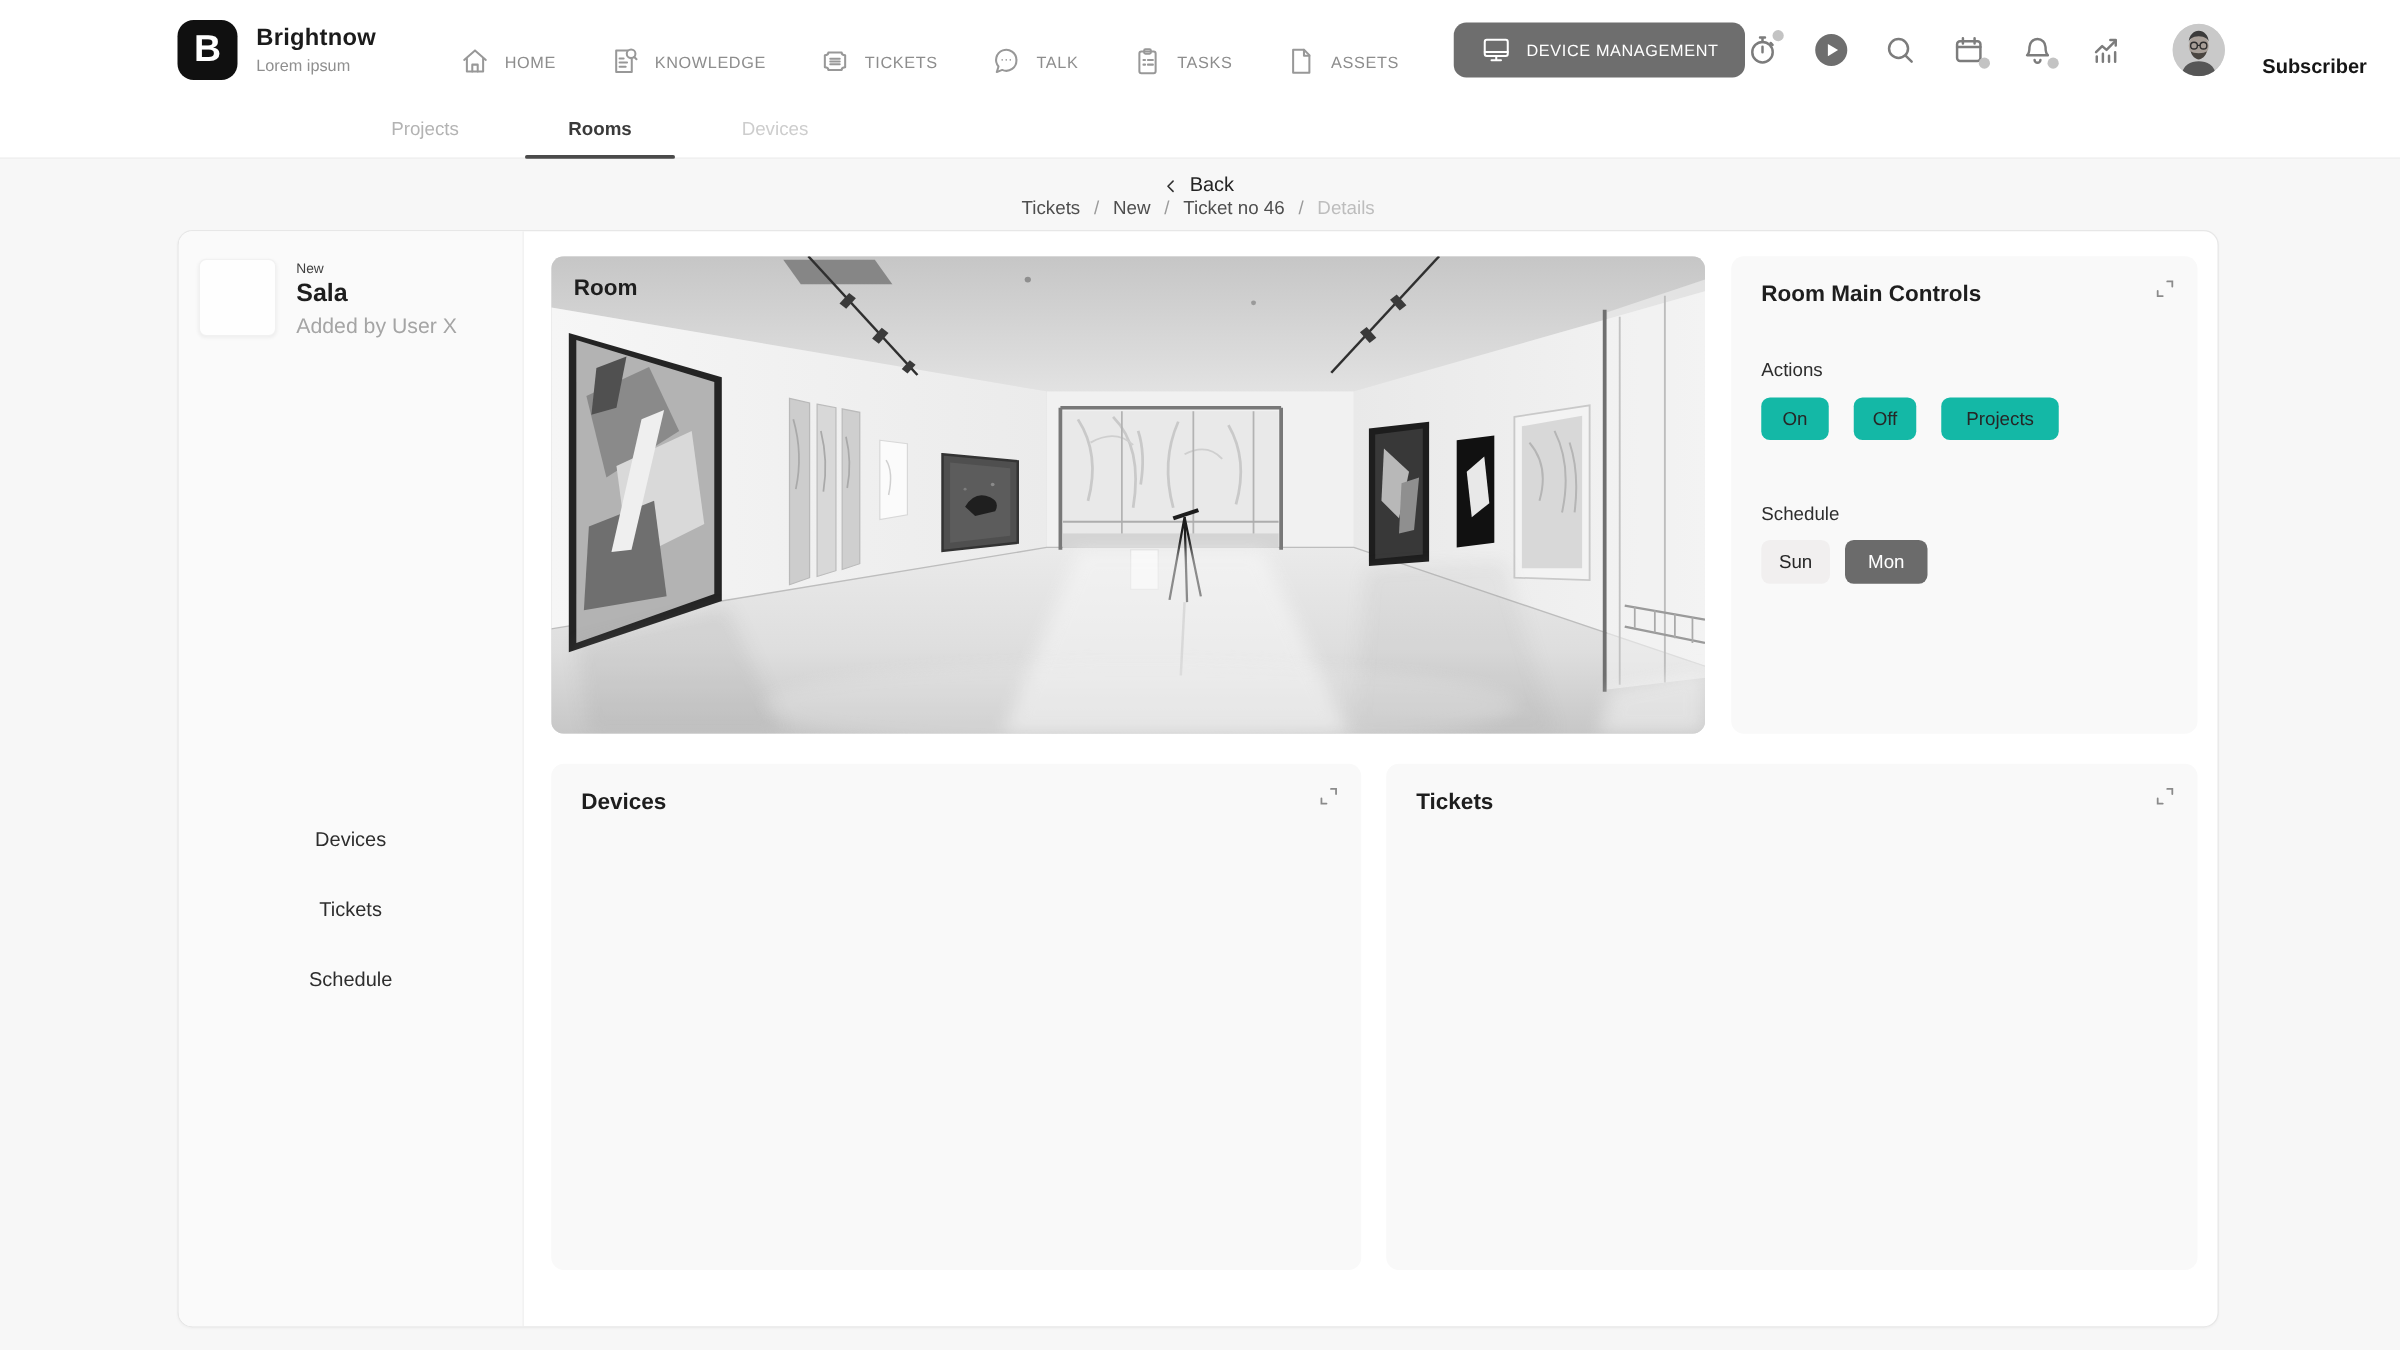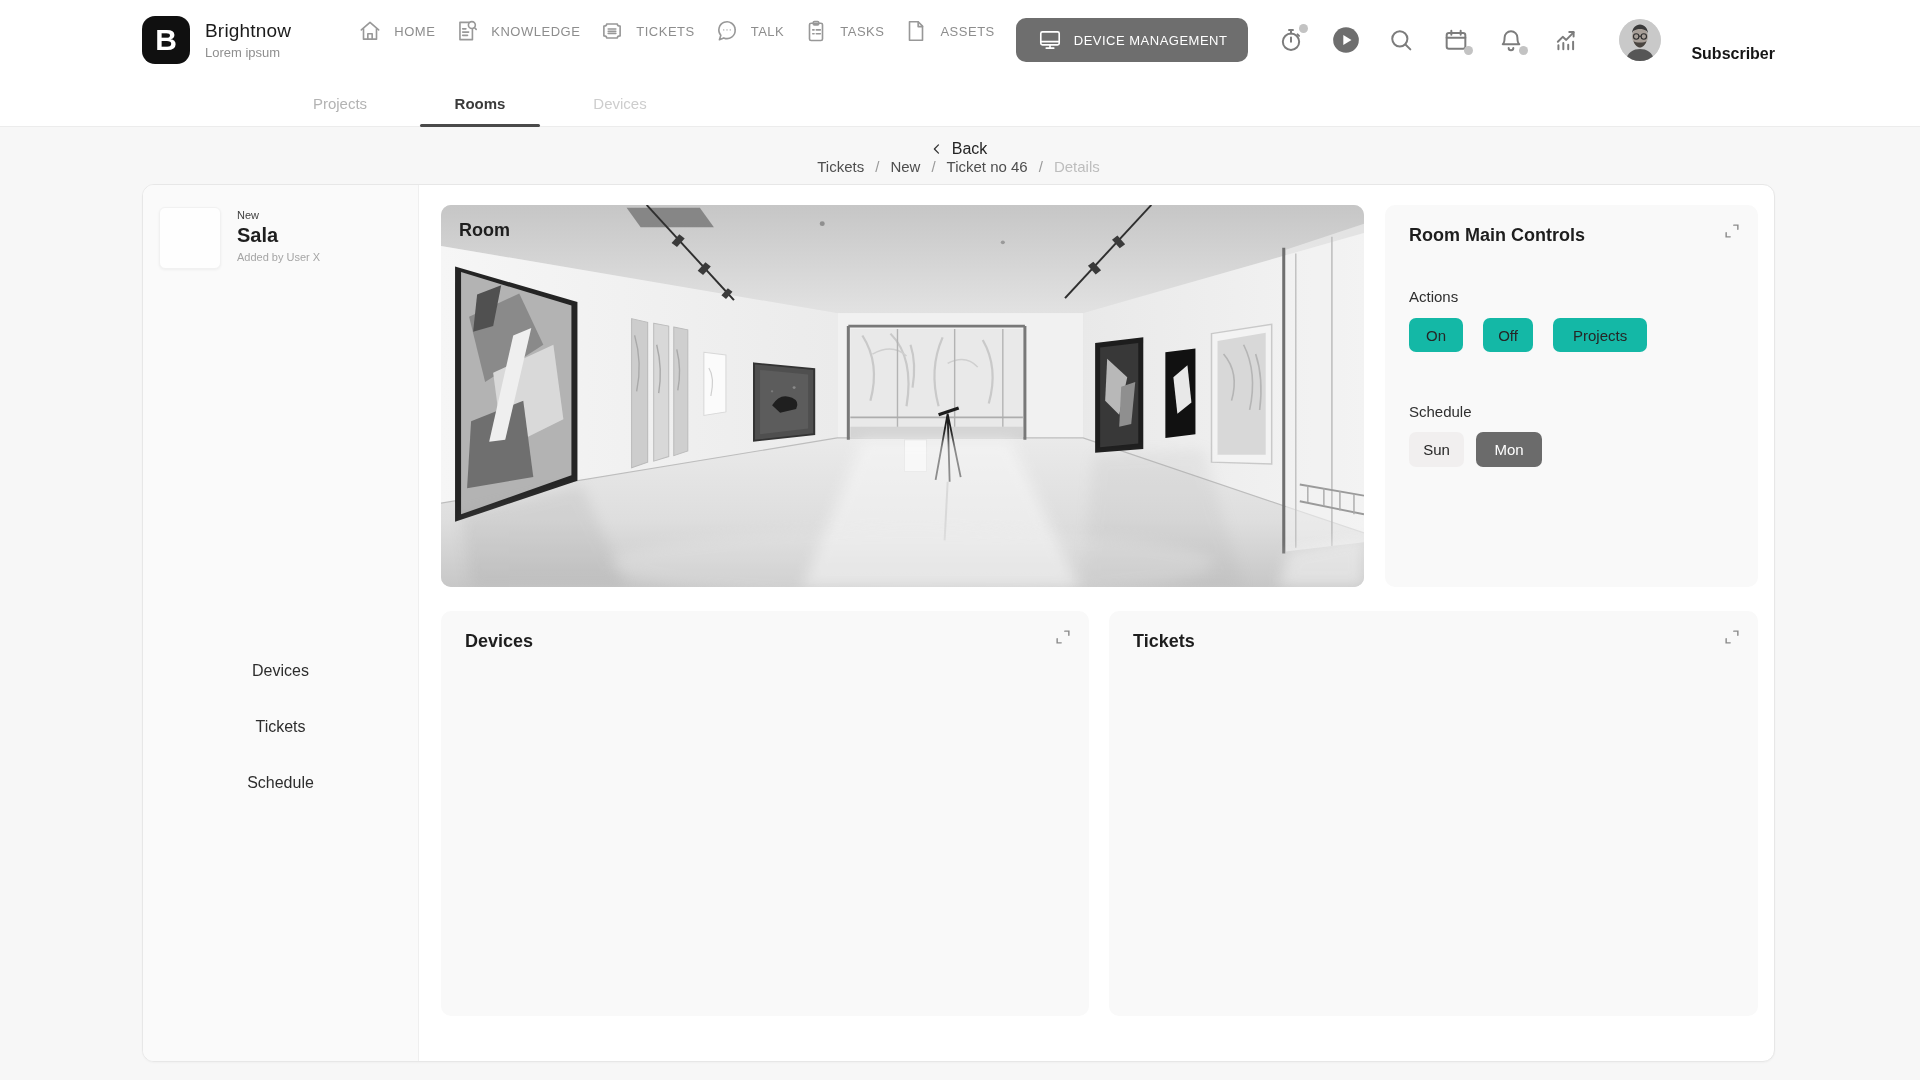--- a/index.html
+++ b/index.html
@@ -16,24 +16,24 @@
     height:80px; background:#ffffff;
     display:flex; align-items:center;
     padding:0 145px 0 142px;
   }
   .brand { display:flex; align-items:center; gap:15px; }
   .brand-logo {
     width:48px; height:48px; border-radius:13px; background:#101010;
     color:#fff; display:flex; align-items:center; justify-content:center;
     font-size:30px; font-weight:bold;
   }
-  .brand-name { font-size:19px; font-weight:400; color:#1b1b1b; letter-spacing:.2px; }
+  .brand-name { font-size:19px; font-weight:700; color:#1b1b1b; letter-spacing:.2px; }
   .brand-tagline { font-size:13px; color:#8f8f8f; margin-top:3px; }
 
-  .main-nav { display:flex; align-items:flex-start; gap:19px; margin-left:66px; }
+  .main-nav { display:flex; align-items:flex-end; gap:42px; margin-left:66px; }
   .nav-item {
     display:flex; align-items:center; gap:11px;
     font-size:13px; letter-spacing:.5px; color:#8d8d8d; font-weight:500;
     cursor:pointer; white-space:nowrap;
   }
   .nav-item svg { width:26px; height:26px; }
   .nav-item.pill {
     background:#6e6e6e; color:#fff; border-radius:10px;
     height:44px; padding:0 21px; margin-left:2px;
   }
@@ -91,21 +91,21 @@
   
   .sidebar { width:276px; background:#fafafa; border-right:1px solid #efefef; flex:0 0 auto; }
   .room-head { display:flex; padding:22px 16px 0 16px; gap:16px; }
   .thumb {
     width:62px; height:62px; border-radius:6px; background:#fefefe;
     border:1px solid #f1f1f1; box-shadow:0 1px 3px rgba(0,0,0,.05); flex:0 0 auto;
   }
   .room-meta { padding-top:2px; }
   .room-meta .new { font-size:11px; color:#3f3f3f; }
   .room-meta .name { font-size:20px; font-weight:700; color:#1e1e1e; margin:3px 0 4px 0; }
-  .room-meta .added { font-size:11px; color:#a5a5a5; }
+  .room-meta .added { font-size:17px; color:#a5a5a5; }
   .side-nav { margin-top:374px; }
   .side-item {
     height:56px; display:flex; align-items:center; justify-content:center;
     font-size:16px; color:#2d2d2d; cursor:pointer;
   }
   .side-item.active { background:#717171; color:#ffffff; }
 
   
   .main { flex:1; padding:20px 16px 0 22px; }
   .row1 { display:flex; gap:21px; height:382px; }

